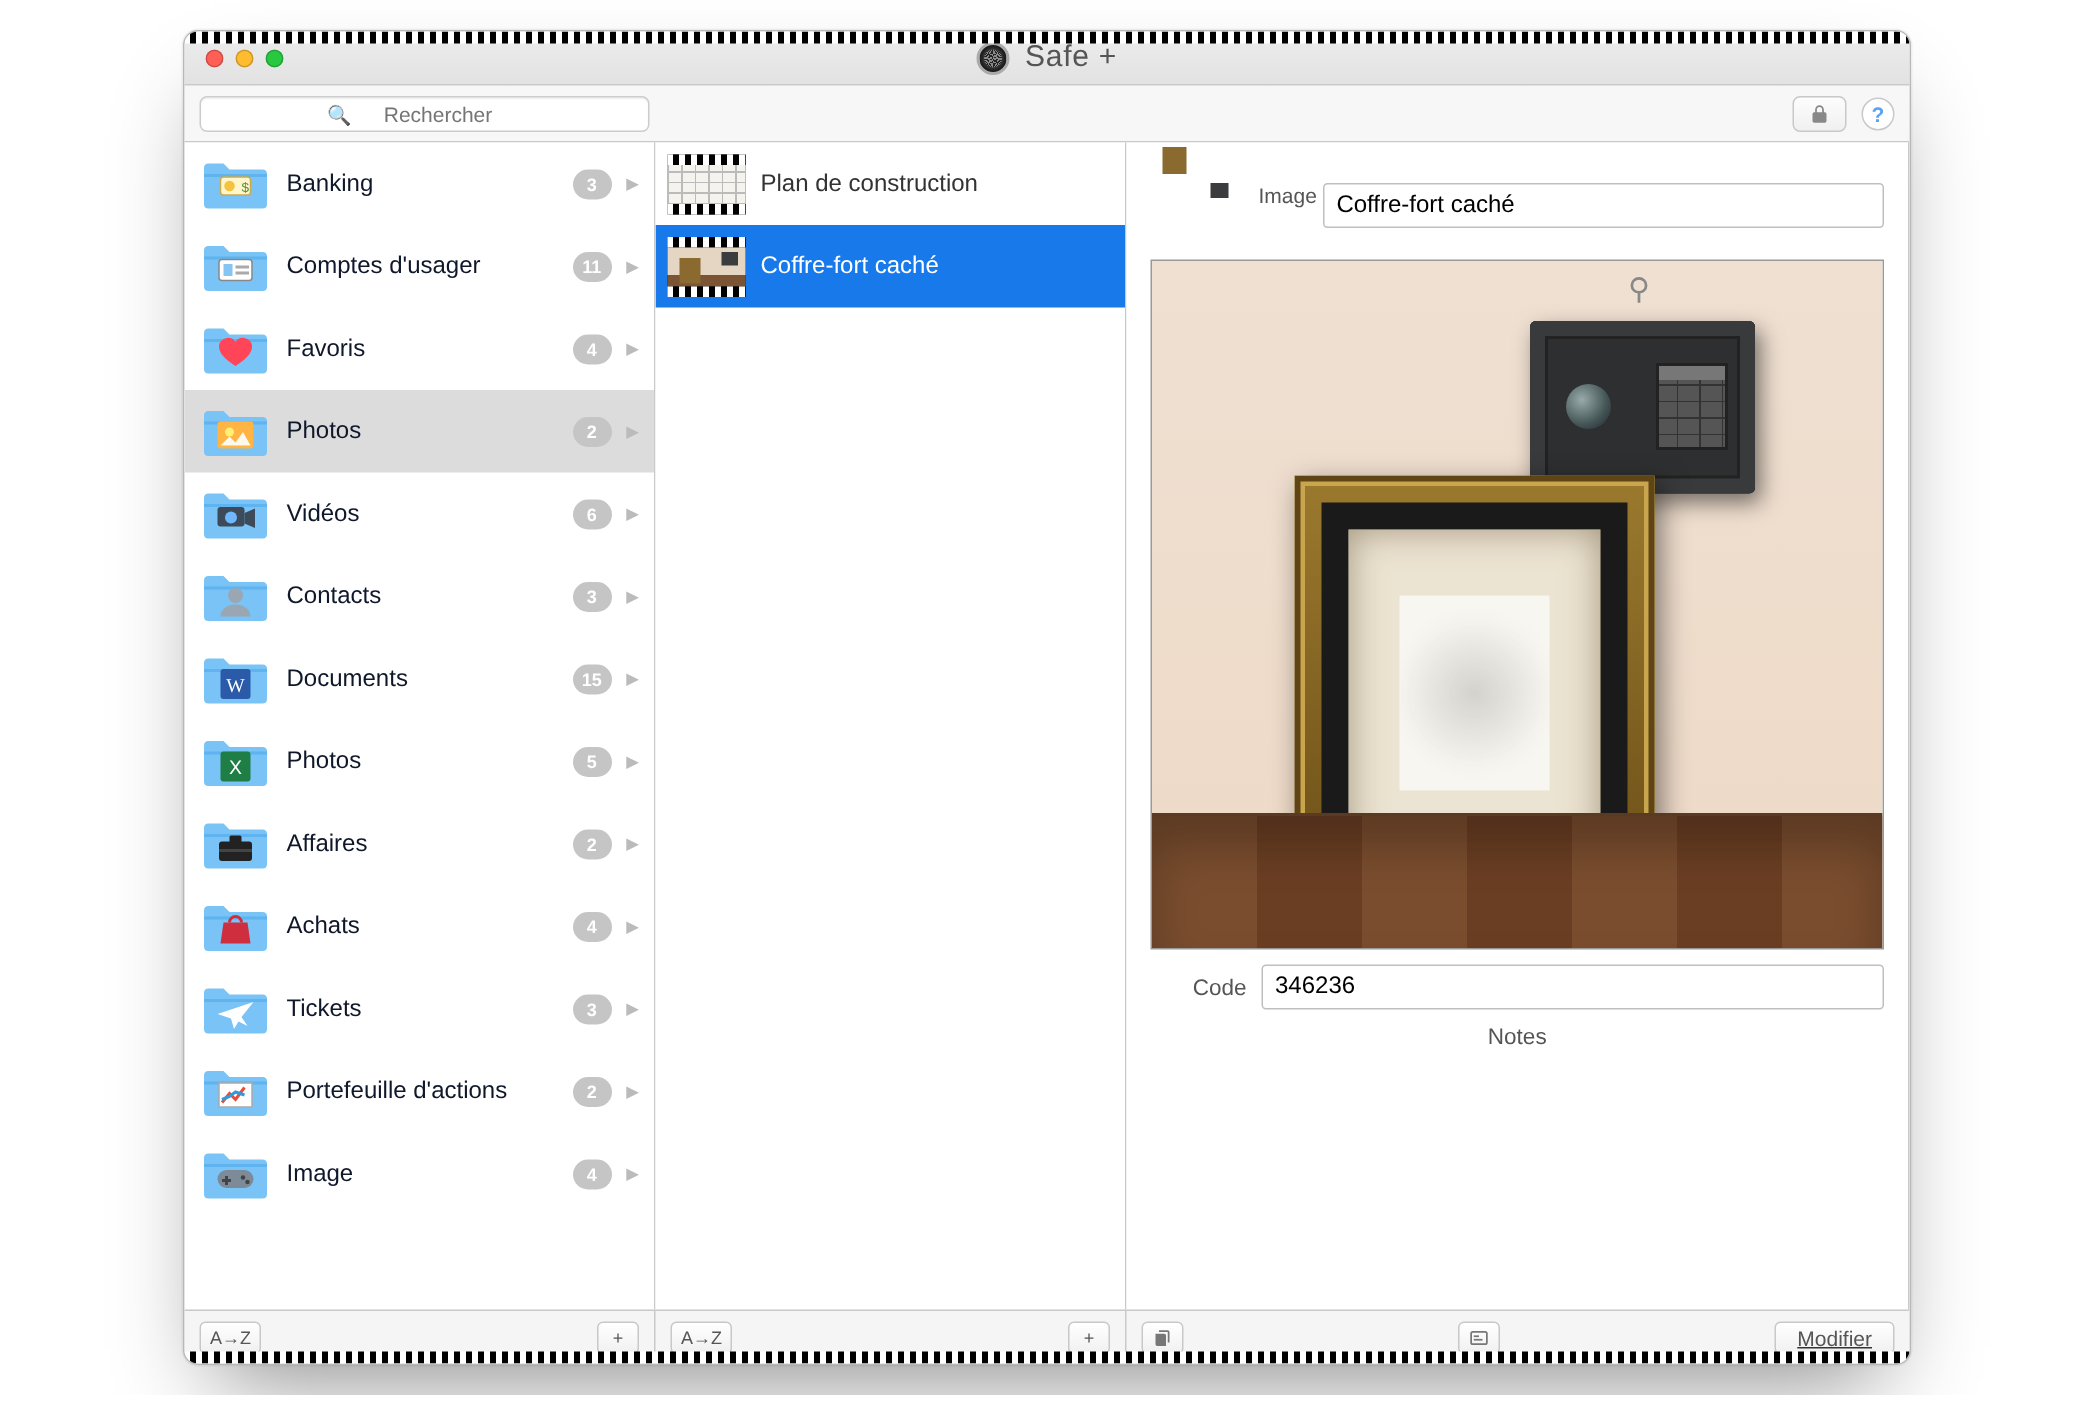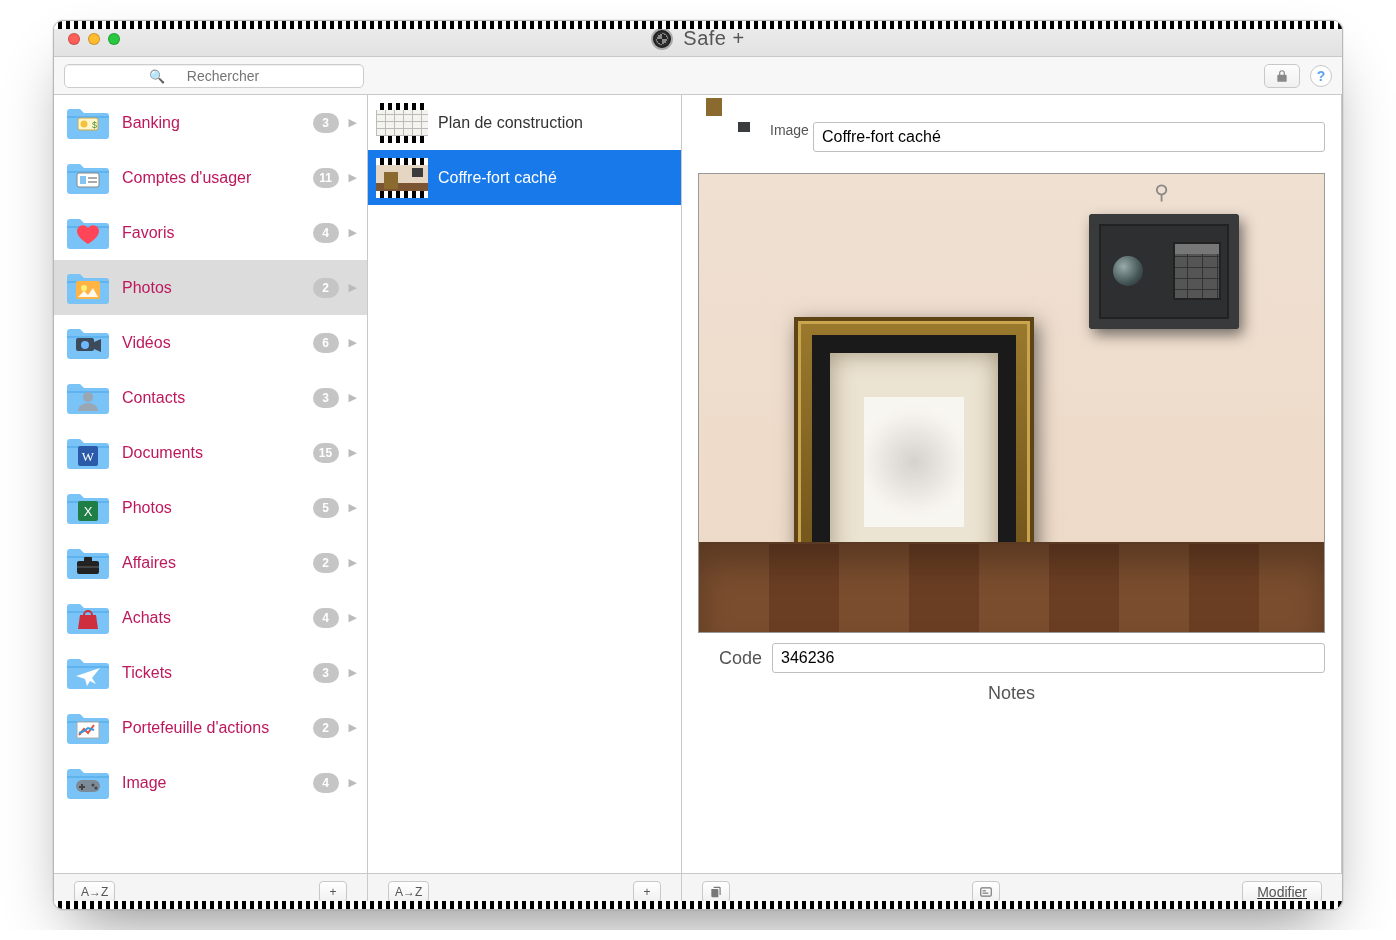--- a/index.html
+++ b/index.html
@@ -7,21 +7,21 @@
     --chrome:#ebebeb;
     --border:#c9c9c9;
     --text:#333;
     --muted:#8a8a8a;
     --select:#1879eb;
     --badge:#c5c5c5;
   }
   *{box-sizing:border-box;}
   body{margin:0;font-family:-apple-system,Helvetica Neue,Arial,sans-serif;color:var(--text);font-size:14px;}
   .window{
-    width:1290px;height:890px;margin:20px auto;position:relative;
+    width:1152px;height:890px;margin:20px auto;position:relative;
     background:var(--bg);border:1px solid #b8b8b8;border-radius:10px;
     box-shadow:0 30px 60px -20px rgba(0,0,0,.45),0 0 0 1px rgba(0,0,0,.05);
     display:flex;flex-direction:column;overflow:hidden;
   }
   
   .titlebar{height:36px;display:flex;align-items:center;border-bottom:1px solid var(--border);
     background:linear-gradient(#ededed,#e2e2e2);position:relative;}
   .traffic{display:flex;gap:8px;padding:0 14px;}
   .traffic span{width:12px;height:12px;border-radius:50%;display:inline-block;border:0.5px solid rgba(0,0,0,.2);}
   .tc{background:#ff5f57}.ty{background:#febc2e}.tg{background:#28c840}
@@ -45,21 +45,21 @@
   .col{border-right:1px solid var(--border);overflow:auto;background:#fff;}
   .col-cats{width:314px;}
   .col-items{width:314px;}
   .col-detail{flex:1;overflow:auto;}
   
   .cat{height:55px;display:flex;align-items:center;padding:0 10px;gap:10px;position:relative;cursor:default;}
   .cat.selected{background:#dcdcdc;}
   .cat .folder{width:48px;height:38px;position:relative;}
   .folder-shape{position:absolute;inset:0;}
   .folder-shape svg{width:48px;height:38px;}
-  .cat .label{flex:1;font-size:16px;color:#be185d;}
+  .cat .label{flex:1;font-size:16px;color:#0f172a;}
   .badge{min-width:26px;height:20px;border-radius:10px;background:var(--badge);color:#fff;font-size:12px;font-weight:600;display:flex;align-items:center;justify-content:center;padding:0 6px;}
   .chev{color:#bbb;font-size:11px;}
   
   .item{height:55px;display:flex;align-items:center;padding:0 8px;gap:10px;cursor:default;}
   .item.selected{background:var(--select);color:#fff;}
   .item .thumb{width:52px;height:40px;background:#111;position:relative;flex:0 0 auto;}
   .thumb:before,.thumb:after{content:'';position:absolute;left:0;right:0;height:7px;
     background:repeating-linear-gradient(90deg,#fff 0 4px,#000 4px 8px);}
   .thumb:before{top:0}.thumb:after{bottom:0}
   .thumb .inner{position:absolute;top:7px;bottom:7px;left:0;right:0;}
@@ -87,25 +87,25 @@
     box-shadow:4px 6px 14px rgba(0,0,0,.5),inset 0 0 0 10px #383a3b,inset 0 0 0 12px #222;}
   .safebox .knob{position:absolute;left:24px;top:42px;width:30px;height:30px;border-radius:50%;
     background:radial-gradient(circle at 35% 35%,#9aa,#455 60%,#223);}
   .safebox .pad{position:absolute;right:18px;top:28px;width:48px;height:58px;background:#555;
     box-shadow:inset 0 0 0 2px #222;background-image:
     linear-gradient(#777 20%,transparent 20%),
     repeating-linear-gradient(0deg,transparent 0 10px,#333 10px 11px),
     repeating-linear-gradient(90deg,transparent 0 14px,#333 14px 15px);}
   .hook{position:absolute;right:155px;top:6px;color:#888;font-size:20px;}
   .row{display:flex;align-items:center;gap:10px;margin-bottom:10px;}
-  .row .lab{width:64px;text-align:right;color:#555;font-size:18px;}
+  .row .lab{width:64px;text-align:right;color:#555;font-size:15px;}
   .notes-area{width:100%;height:32px;}
   
   .footer{height:36px;display:flex;align-items:center;border-top:1px solid var(--border);background:#f5f5f5;}
-  .footer .seg{height:36px;display:flex;align-items:center;padding:0 20px;gap:8px;border-right:1px solid var(--border);}
+  .footer .seg{height:36px;display:flex;align-items:center;padding:0 10px;gap:8px;border-right:1px solid var(--border);}
   .footer .seg:last-child{border-right:0;flex:1;justify-content:space-between;}
   .fbtn{height:22px;min-width:28px;padding:0 6px;border:1px solid #c8c8c8;background:linear-gradient(#fff,#f0f0f0);border-radius:4px;display:flex;align-items:center;justify-content:center;font-size:12px;color:#555;}
   .fbtn.wide{padding:0 14px;font-size:14px;}
   .seg1{width:314px;justify-content:space-between;}
   .seg2{width:314px;justify-content:space-between;}
   .seg3{flex:1;padding:0 10px;text-decoration:underline;}
 </style>
 </head>
 <body>
 

